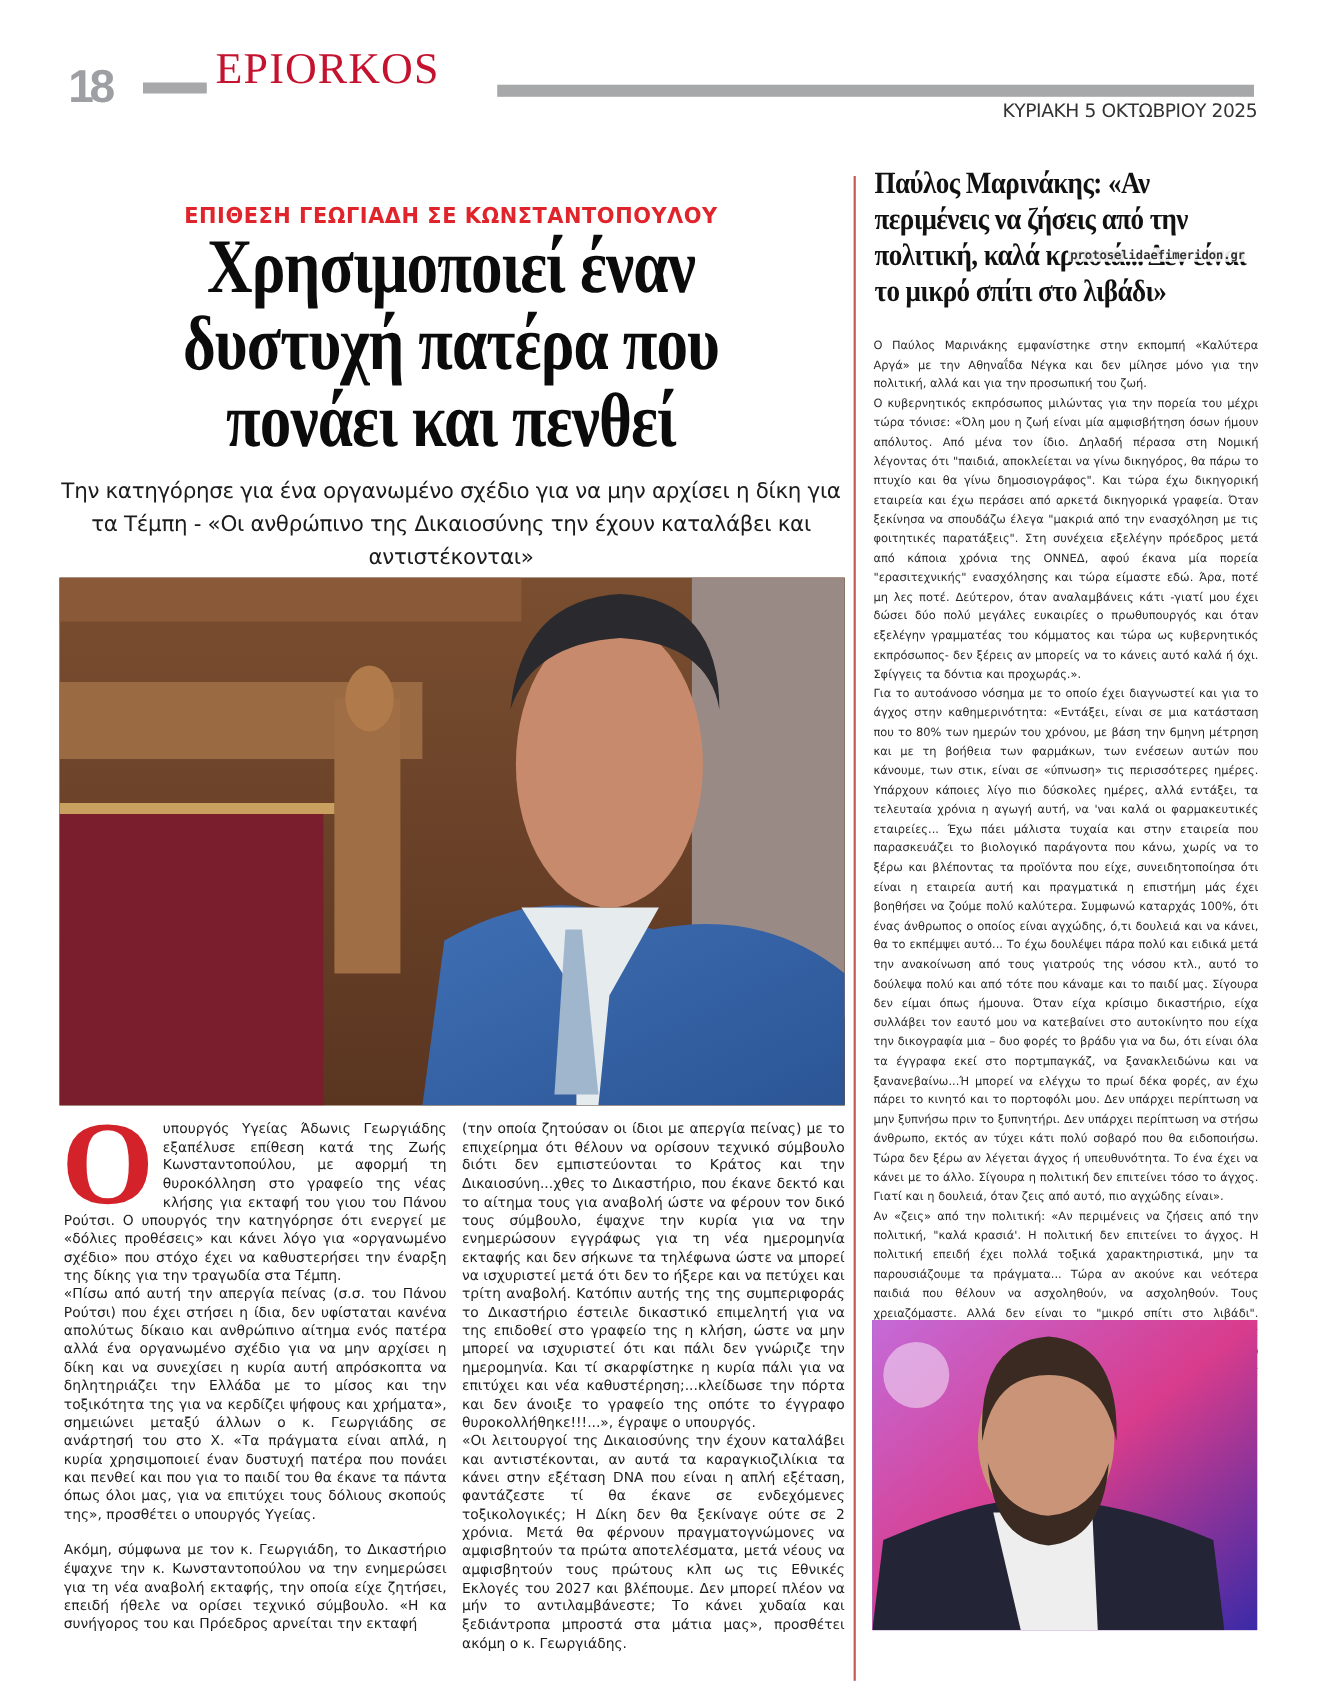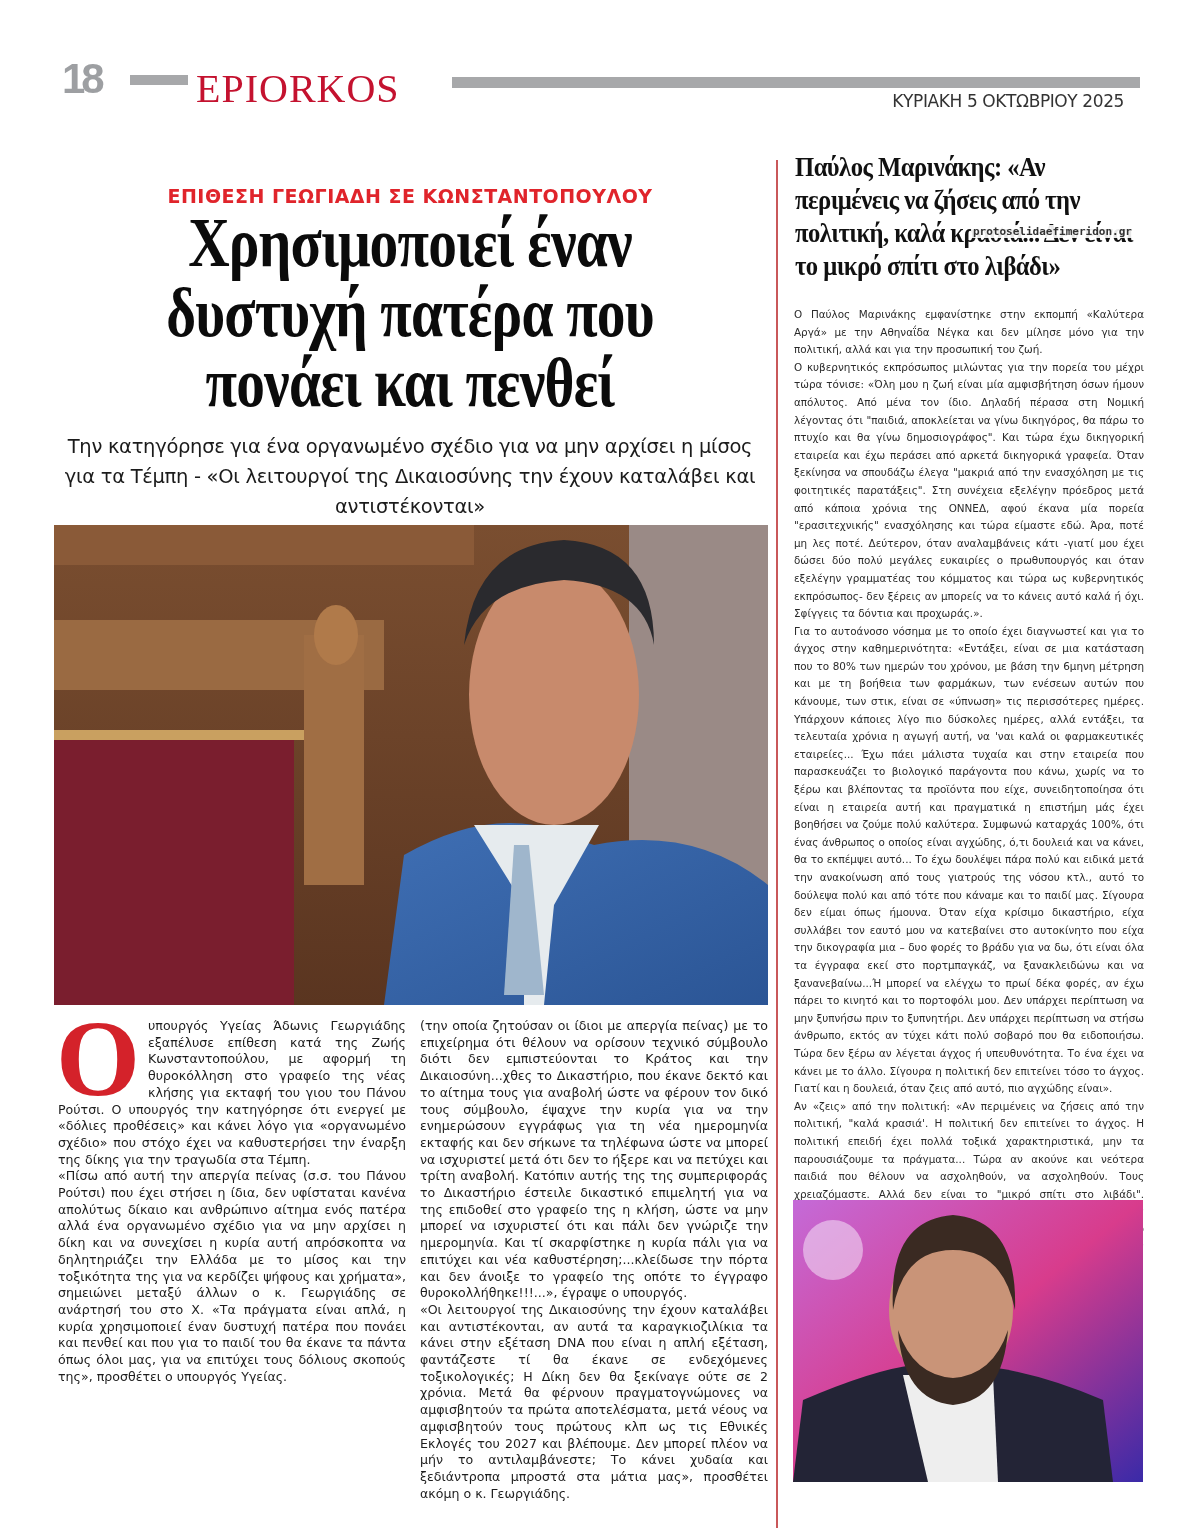--- a/index.html
+++ b/index.html
@@ -2,23 +2,23 @@
 <html><head>
 <meta charset="utf-8">
 <style>
   * { box-sizing: border-box; margin: 0; padding: 0; }
   html, body { width: 1200px; height: 1538px; background: #ffffff; overflow: hidden; }
   body { position: relative; font-family: "DejaVu Sans", sans-serif; color: #1a1a1a; }
 
   
   .page-num { position: absolute; left: 62px; top: 50px; font-family: "Liberation Sans", sans-serif; font-weight: bold; font-size: 42px; line-height: 58px; color: #9d9fa2; letter-spacing: -4px; }
   .mh-bar1 { position: absolute; left: 130px; top: 75px; width: 58px; height: 10px; background: #a7a8aa; }
-  .brand { position: absolute; left: 196px; top: 67px; font-family: "Liberation Serif", serif; font-size: 40px; line-height: 44px; color: #c4122f; letter-spacing: 1px; }
+  .brand { position: absolute; left: 196px; top: 40px; font-family: "Liberation Serif", serif; font-size: 40px; line-height: 44px; color: #c4122f; letter-spacing: 1px; }
   .mh-bar2 { position: absolute; left: 452px; top: 77px; width: 688px; height: 11px; background: #a7a8aa; }
-  .date { position: absolute; right: 76px; top: 91px; font-family: "DejaVu Sans", sans-serif; font-size: 17px; color: #333; letter-spacing: -0.4px; }
+  .date { position: absolute; right: 57px; top: 91px; font-family: "DejaVu Sans", sans-serif; font-size: 17px; color: #333; letter-spacing: -0.4px; }
 
   
   .kicker { position: absolute; left: 60px; top: 184px; width: 700px; text-align: center; font-family: "DejaVu Sans", sans-serif; font-weight: bold; font-size: 20px; color: #e0242b; letter-spacing: 0.5px; transform: scaleX(0.95); }
   .headline { position: absolute; left: 40px; top: 208px; width: 740px; text-align: center; font-family: "Liberation Serif", serif; font-weight: bold; font-size: 70px; line-height: 70px; color: #0b0b0b; letter-spacing: -1px; transform: scaleX(0.82); transform-origin: center top; }
   .subhead { position: absolute; left: 52px; top: 432px; width: 716px; text-align: center; font-family: "DejaVu Sans", sans-serif; font-size: 19.5px; line-height: 30px; color: #1b1b1b; letter-spacing: -0.3px; }
 
   .photo-main { position: absolute; left: 54px; top: 525px; width: 714px; height: 480px; overflow: hidden; background: #6e4a32; }
   .body-cols { position: absolute; left: 58px; top: 1018px; width: 710px; display: flex; gap: 14px; }
   .col { width: 348px; font-family: "DejaVu Sans", sans-serif; font-size: 12.6px; line-height: 16.7px; text-align: justify; color: #1d1d1d; hyphens: auto; }
   .col p { margin: 0; }
@@ -37,21 +37,21 @@
 <body>
 
 <div class="page-num">18</div>
 <div class="mh-bar1"></div>
 <div class="brand">EPIORKOS</div>
 <div class="mh-bar2"></div>
 <div class="date">ΚΥΡΙΑΚΗ 5 ΟΚΤΩΒΡΙΟΥ 2025</div>
 
 <div class="kicker">ΕΠΙΘΕΣΗ ΓΕΩΓΙΑΔΗ ΣΕ ΚΩΝΣΤΑΝΤΟΠΟΥΛΟΥ</div>
 <h1 class="headline">Χρησιμοποιεί έναν δυστυχή πατέρα που πονάει και πενθεί</h1>
-<div class="subhead">Την κατηγόρησε για ένα οργανωμένο σχέδιο για να μην αρχίσει η μίσος για τα Τέμπη - «Οι λειτουργοί της Δικαιοσύνης την έχουν καταλάβει και αντιστέκονται»</div>
+<div class="subhead">Την κατηγόρησε για ένα οργανωμένο σχέδιο για να μην αρχίσει η δίκη για τα Τέμπη - «Οι ανθρώπινο της Δικαιοσύνης την έχουν καταλάβει και αντιστέκονται»</div>
 
 <div class="photo-main">
   <svg width="714" height="480" viewBox="0 0 714 480">
     <defs>
       <linearGradient id="wood" x1="0" y1="0" x2="0" y2="1">
         <stop offset="0" stop-color="#7a4e30"></stop>
           <stop offset="1" stop-color="#5a3520"></stop>
       </linearGradient>
       <linearGradient id="suit" x1="0" y1="0" x2="1" y2="1">
         <stop offset="0" stop-color="#3f6fb4"></stop>
@@ -71,20 +71,21 @@
     <path d="M460 320 L475 320 L490 470 L450 470 Z" fill="#9fb6cc"></path>
     <ellipse cx="500" cy="170" rx="85" ry="130" fill="#c88a6c"></ellipse>
     <path d="M410 120 Q420 20 510 15 Q600 20 600 120 Q590 60 510 55 Q430 60 410 120 Z" fill="#2a2a2e"></path>
   </svg>
 </div>
 
 <div class="body-cols">
   <div class="col">
     <p><span class="dropcap">Ο</span><span> υπουργός Υγείας Άδωνις Γεωργιάδης εξαπέλυσε επίθεση κατά της Ζωής Κωνσταντοπούλου, με αφορμή τη θυροκόλληση στο γραφείο της νέας κλήσης για εκταφή του γιου του Πάνου Ρούτσι. Ο υπουργός την κατηγόρησε ότι ενεργεί με «δόλιες προθέσεις» και κάνει λόγο για «οργανωμένο σχέδιο» που στόχο έχει να καθυστερήσει την έναρξη της δίκης για την τραγωδία στα Τέμπη.</span></p>
     <p>«Πίσω από αυτή την απεργία πείνας (σ.σ. του Πάνου Ρούτσι) που έχει στήσει η ίδια, δεν υφίσταται κανένα απολύτως δίκαιο και ανθρώπινο αίτημα ενός πατέρα αλλά ένα οργανωμένο σχέδιο για να μην αρχίσει η δίκη και να συνεχίσει η κυρία αυτή απρόσκοπτα να δηλητηριάζει την Ελλάδα με το μίσος και την τοξικότητα της για να κερδίζει ψήφους και χρήματα», σημειώνει μεταξύ άλλων ο κ. Γεωργιάδης σε ανάρτησή του στο Χ. «Τα πράγματα είναι απλά, η κυρία χρησιμοποιεί έναν δυστυχή πατέρα που πονάει και πενθεί και που για το παιδί του θα έκανε τα πάντα όπως όλοι μας, για να επιτύχει τους δόλιους σκοπούς της», προσθέτει ο υπουργός Υγείας.</p>
+    <p class="gap">Ακόμη, σύμφωνα με τον κ. Γεωργιάδη, το Δικαστήριο έψαχνε την κ. Κωνσταντοπούλου να την ενημερώσει για τη νέα αναβολή εκταφής, την οποία είχε ζητήσει, επειδή ήθελε να ορίσει τεχνικό σύμβουλο. «Η κα συνήγορος του και Πρόεδρος αρνείται την εκταφή</p>
   </div>
   <div class="col">
     <p>(την οποία ζητούσαν οι ίδιοι με απεργία πείνας) με το επιχείρημα ότι θέλουν να ορίσουν τεχνικό σύμβουλο διότι δεν εμπιστεύονται το Κράτος και την Δικαιοσύνη...χθες το Δικαστήριο, που έκανε δεκτό και το αίτημα τους για αναβολή ώστε να φέρουν τον δικό τους σύμβουλο, έψαχνε την κυρία για να την ενημερώσουν εγγράφως για τη νέα ημερομηνία εκταφής και δεν σήκωνε τα τηλέφωνα ώστε να μπορεί να ισχυριστεί μετά ότι δεν το ήξερε και να πετύχει και τρίτη αναβολή. Κατόπιν αυτής της της συμπεριφοράς το Δικαστήριο έστειλε δικαστικό επιμελητή για να της επιδοθεί στο γραφείο της η κλήση, ώστε να μην μπορεί να ισχυριστεί ότι και πάλι δεν γνώριζε την ημερομηνία. Και τί σκαρφίστηκε η κυρία πάλι για να επιτύχει και νέα καθυστέρηση;...κλείδωσε την πόρτα και δεν άνοιξε το γραφείο της οπότε το έγγραφο θυροκολλήθηκε!!!...», έγραψε ο υπουργός.</p>
     <p>«Οι λειτουργοί της Δικαιοσύνης την έχουν καταλάβει και αντιστέκονται, αν αυτά τα καραγκιοζιλίκια τα κάνει στην εξέταση DNA που είναι η απλή εξέταση, φαντάζεστε τί θα έκανε σε ενδεχόμενες τοξικολογικές; Η Δίκη δεν θα ξεκίναγε ούτε σε 2 χρόνια. Μετά θα φέρνουν πραγματογνώμονες να αμφισβητούν τα πρώτα αποτελέσματα, μετά νέους να αμφισβητούν τους πρώτους κλπ ως τις Εθνικές Εκλογές του 2027 και βλέπουμε. Δεν μπορεί πλέον να μήν το αντιλαμβάνεστε; Το κάνει χυδαία και ξεδιάντροπα μπροστά στα μάτια μας», προσθέτει ακόμη ο κ. Γεωργιάδης.</p>
   </div>
 </div>
 
 <div class="side-rule"></div>
 <h2 class="side-title">Παύλος Μαρινάκης: «Αν περιμένεις να ζήσεις από την πολιτική, καλά κρασιά... Δεν είναι το μικρό σπίτι στο λιβάδι»</h2>
 <div class="watermark">protoselidaefimeridon.gr</div>

